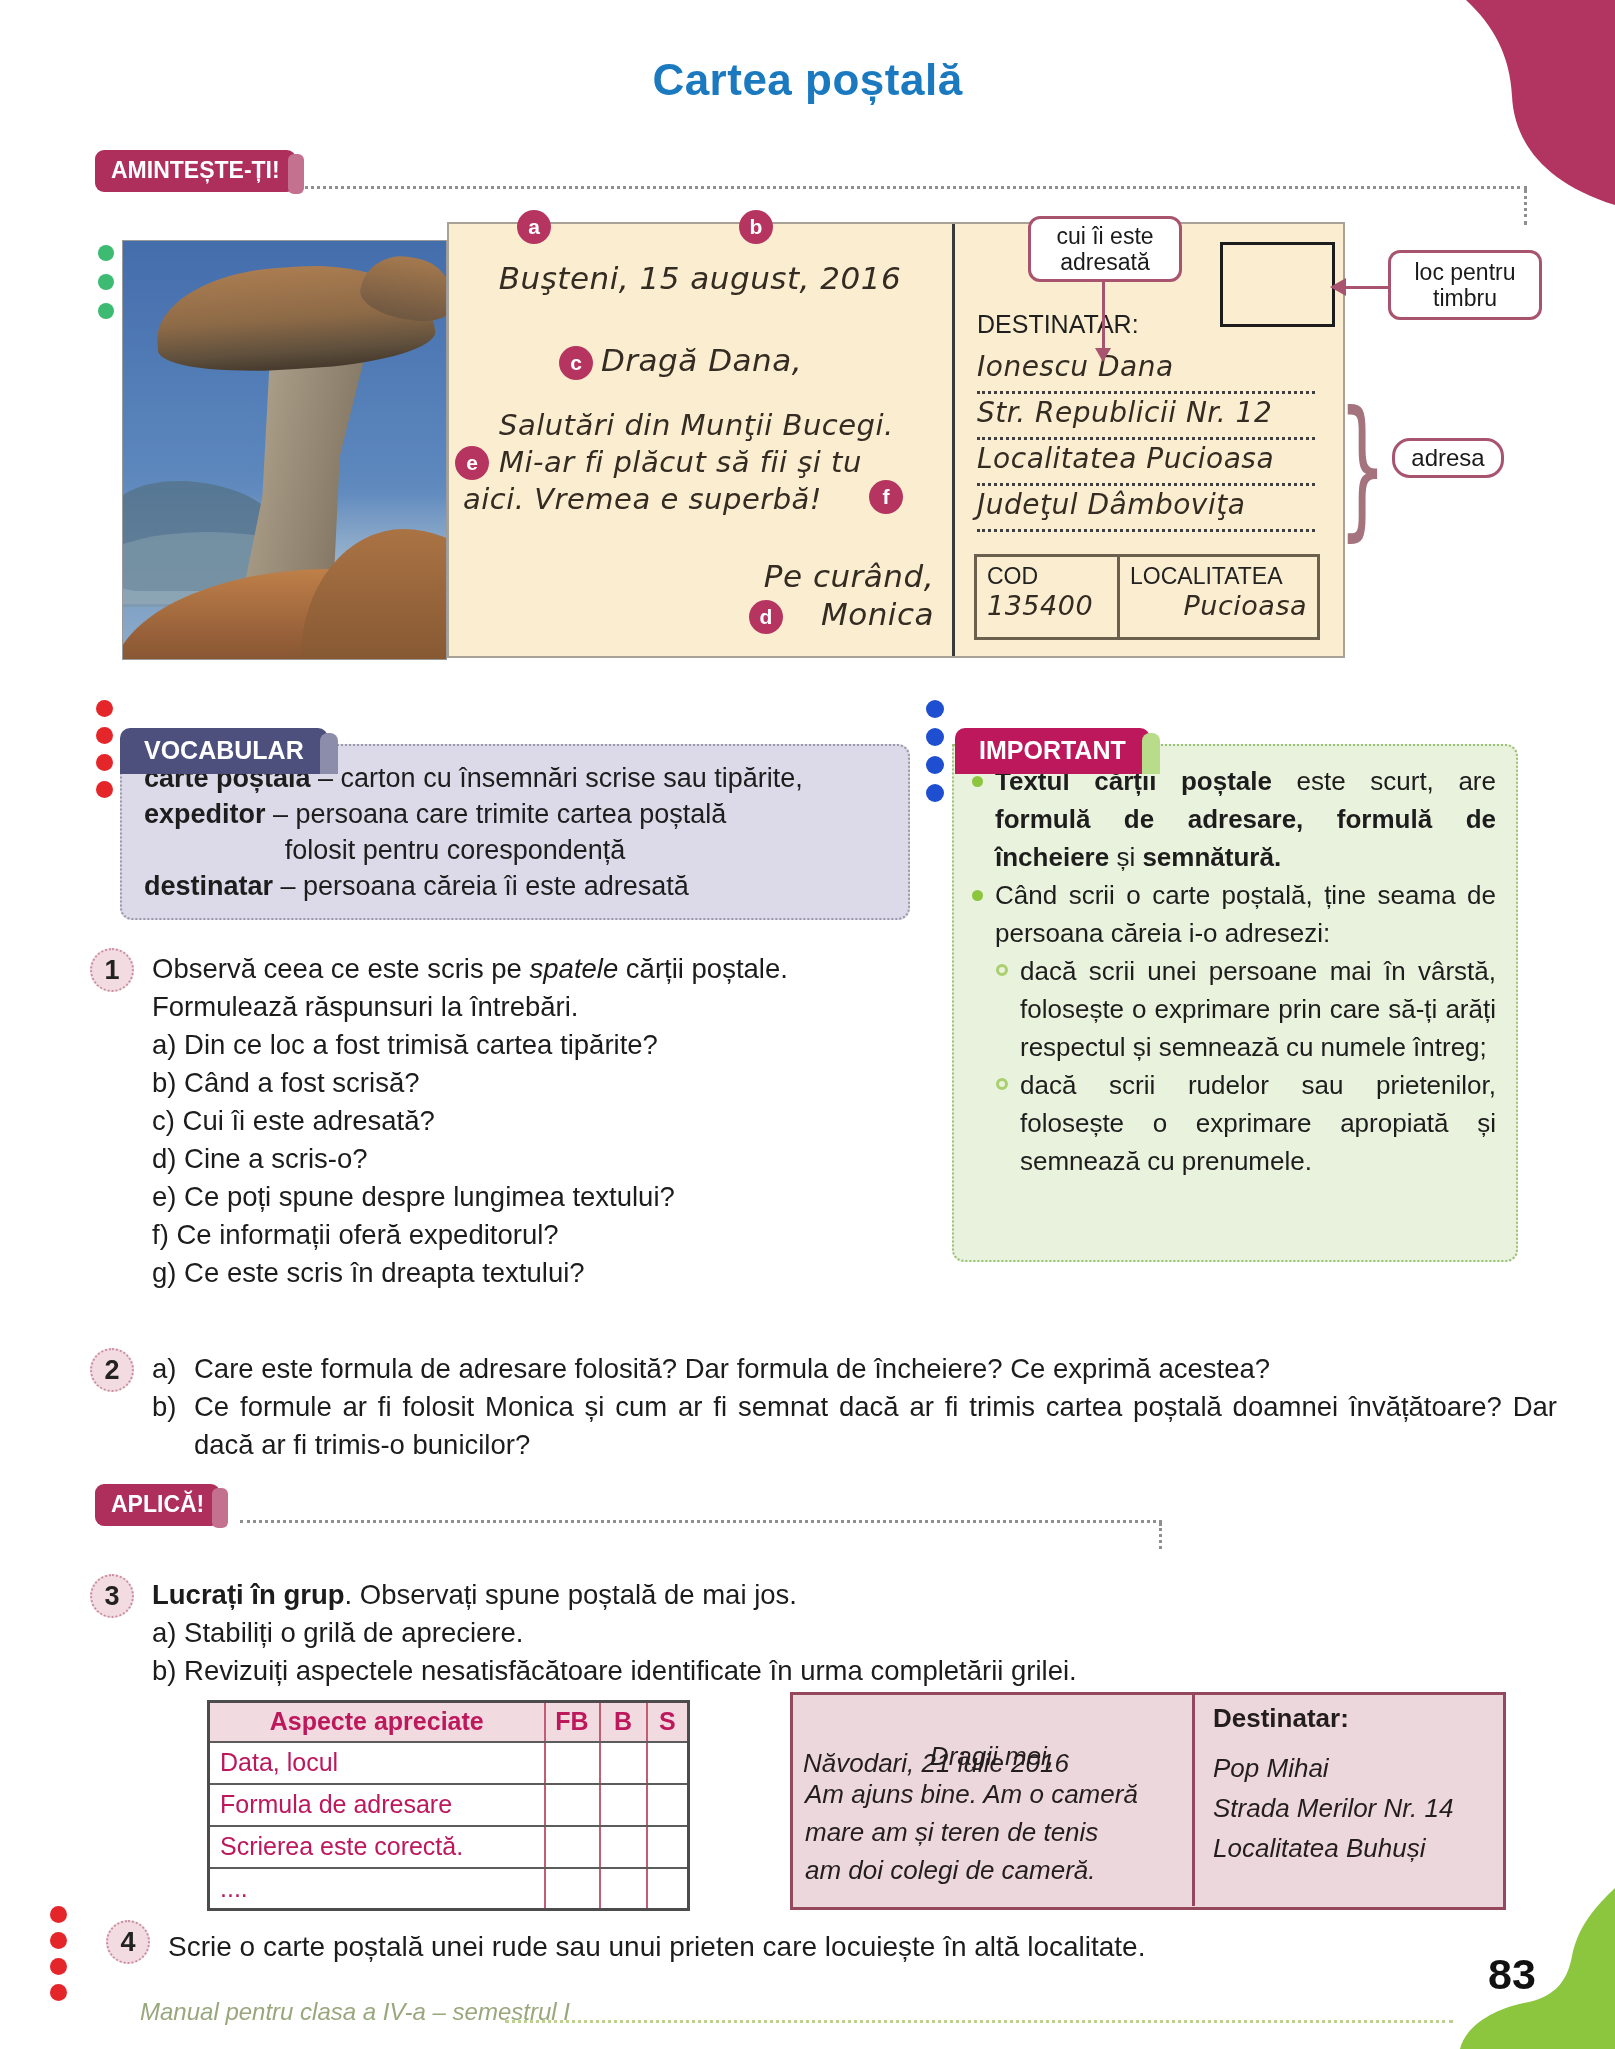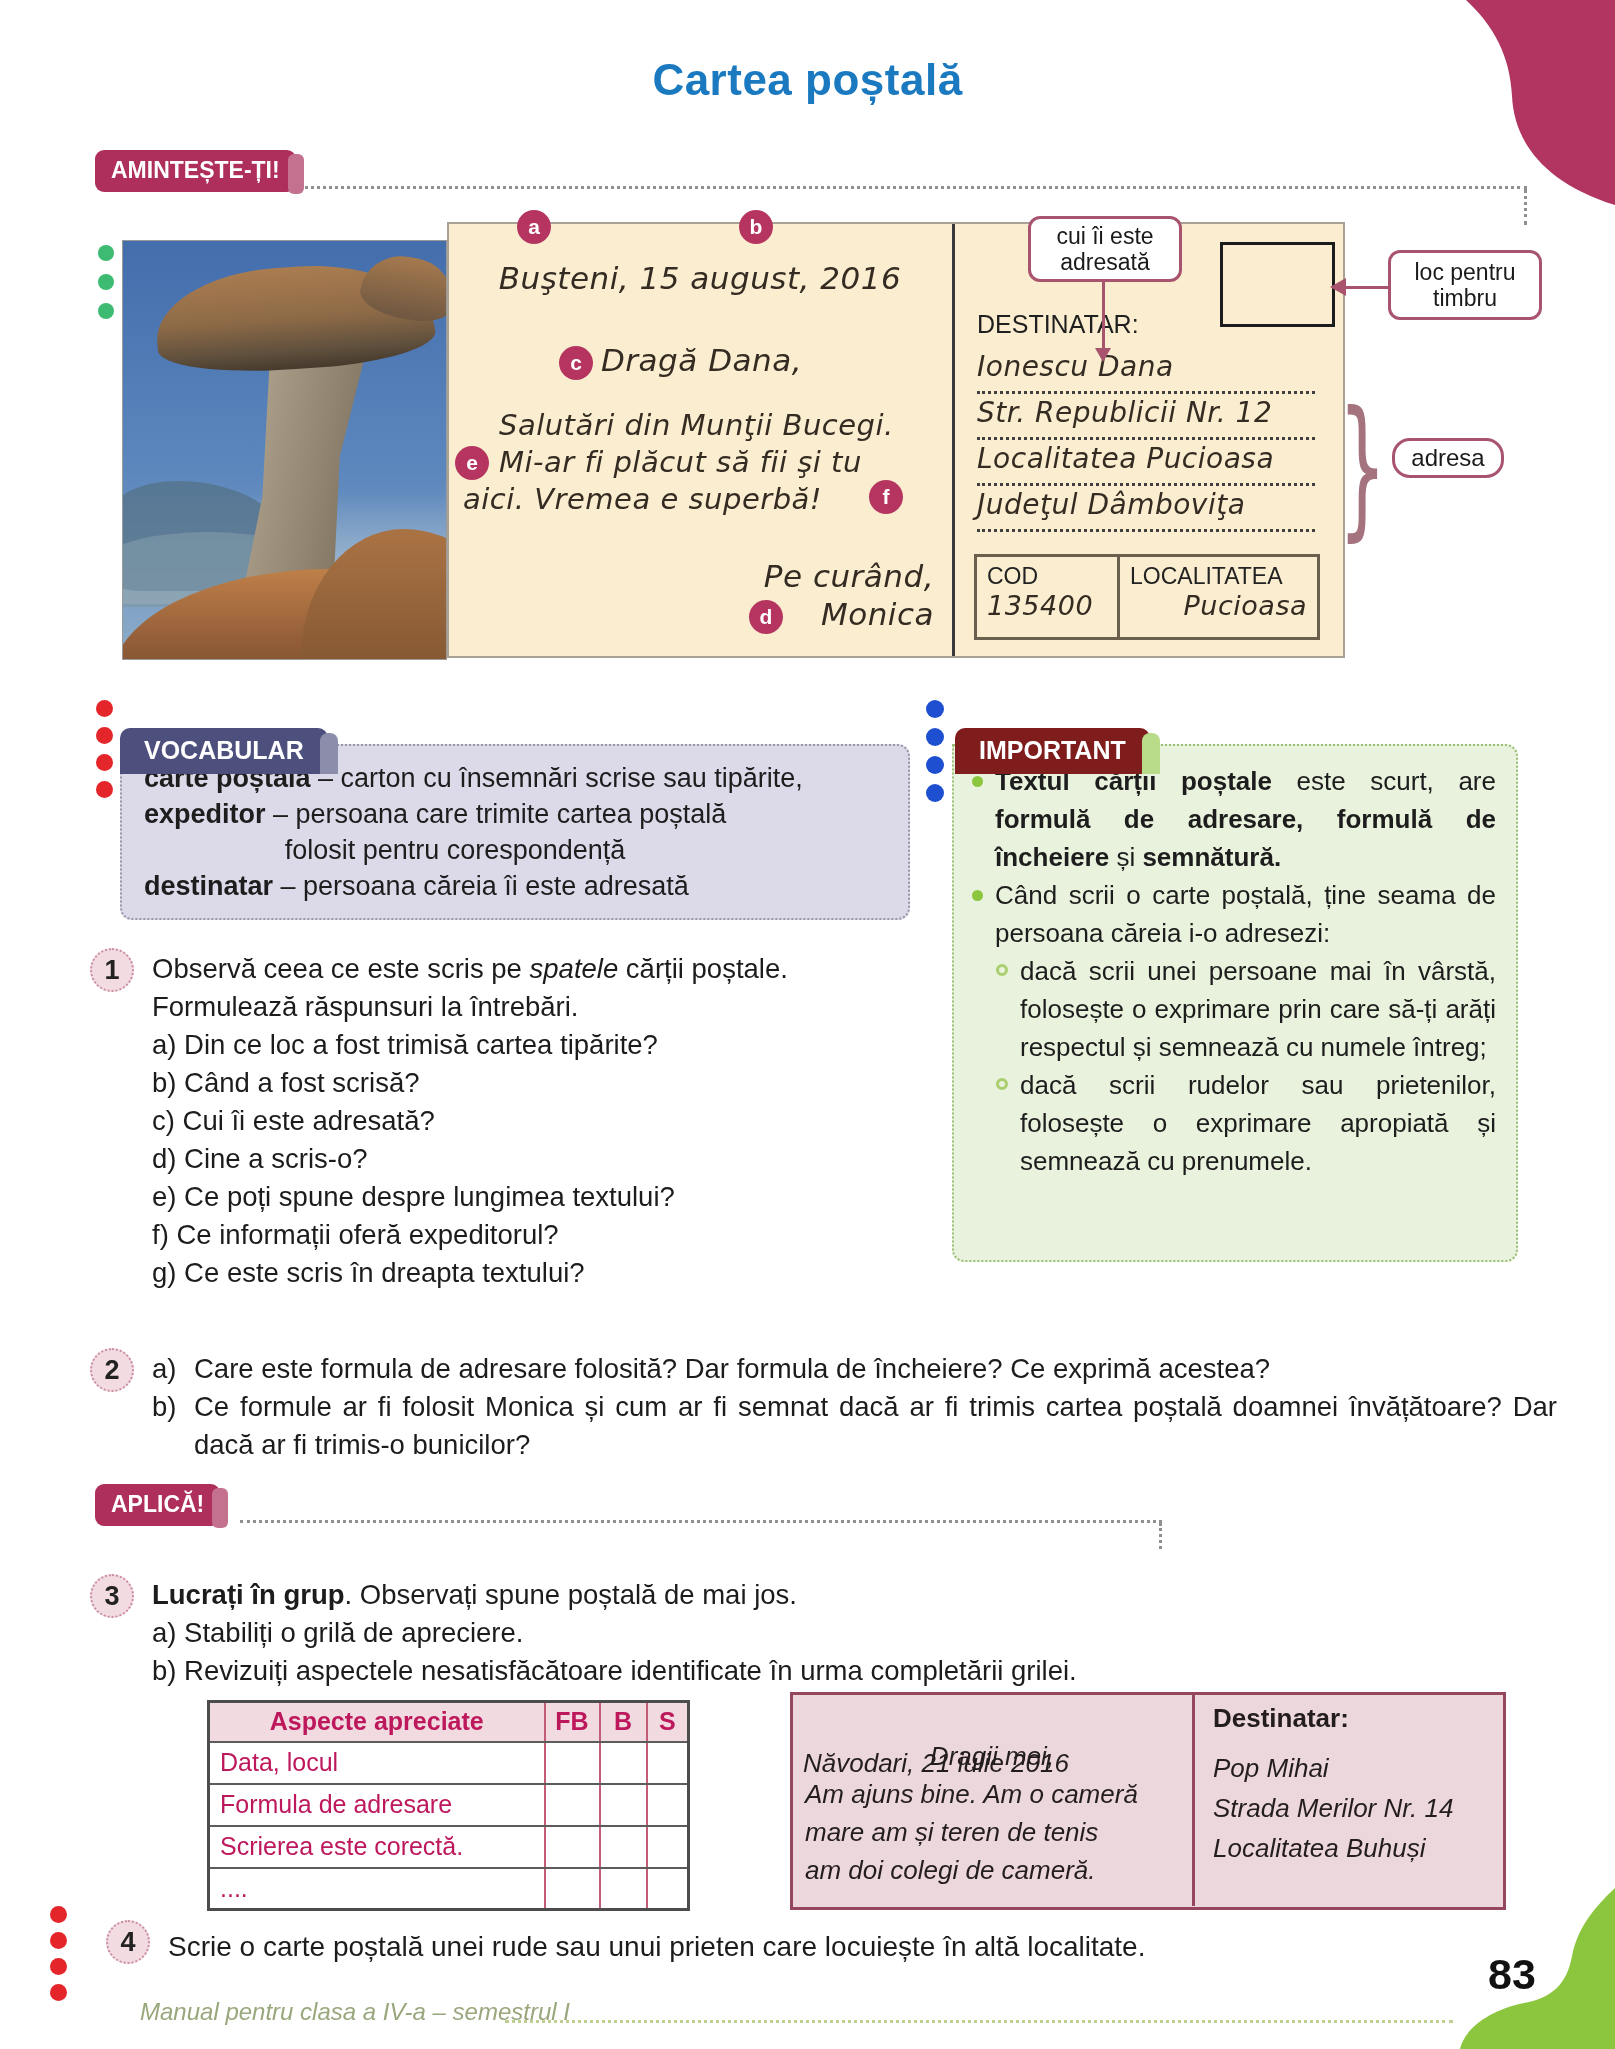--- a/index.html
+++ b/index.html
@@ -54,21 +54,21 @@
   .arrow-h { position:absolute; border-top:3px solid #a8546e; }
   .tri-down { position:absolute; width:0; height:0; border-left:8px solid transparent; border-right:8px solid transparent; border-top:14px solid #a8546e; }
   .tri-left { position:absolute; width:0; height:0; border-top:9px solid transparent; border-bottom:9px solid transparent; border-right:16px solid #a8546e; }
   .brace { position:absolute; font-size:152px; line-height:150px; color:#a5737e; transform:scaleX(0.5); font-family:"DejaVu Sans",sans-serif; font-weight:normal; }
 
   
   .sect-head { position:absolute; color:#fff; font-weight:bold; font-size:25px; padding:8px 24px 9px 24px; border-radius:10px 10px 0 0; z-index:3;margin-top:30px; }
   .sect-head::after { content:""; position:absolute; right:-10px; top:5px; bottom:0; width:18px; border-radius:8px 8px 0 0; z-index:-1; }
   .vocab-head { background:#4d4f7d; }
   .vocab-head::after { background:#8b8dab; }
-  .imp-head { background:#7f1d1d; }
+  .imp-head { background:#be185d; }
   .imp-head::after { background:#b9dc8b; }
   .vocab-body { position:absolute; left:120px; top:744px; width:790px; min-height:170px; background:#dcd9e8; border:2px dotted #9a97a8; border-radius:0 12px 12px 12px; padding:14px 22px; font-size:27px; line-height:36px; color:#1d1d1d; }
   .imp-body { position:absolute; left:952px; top:744px; width:566px; min-height:518px; background:#e9f2dc; border:2px dotted #9bbf77; border-radius:0 12px 12px 12px; padding:16px 20px 16px 16px; font-size:26px; line-height:38px; color:#1d1d1d; }
   .imp-row { display:flex; }
   .imp-dot { flex:0 0 11px; width:11px; height:11px; border-radius:50%; background:#8cc63f; margin:14px 12px 0 2px; }
   .imp-ring { flex:0 0 12px; width:12px; height:12px; border-radius:50%; border:3px solid #a9cf6f; background:transparent; margin:12px 12px 0 26px; }
   .imp-text { flex:1; text-align:justify; }
   b.term { font-weight:bold; }
 
   

